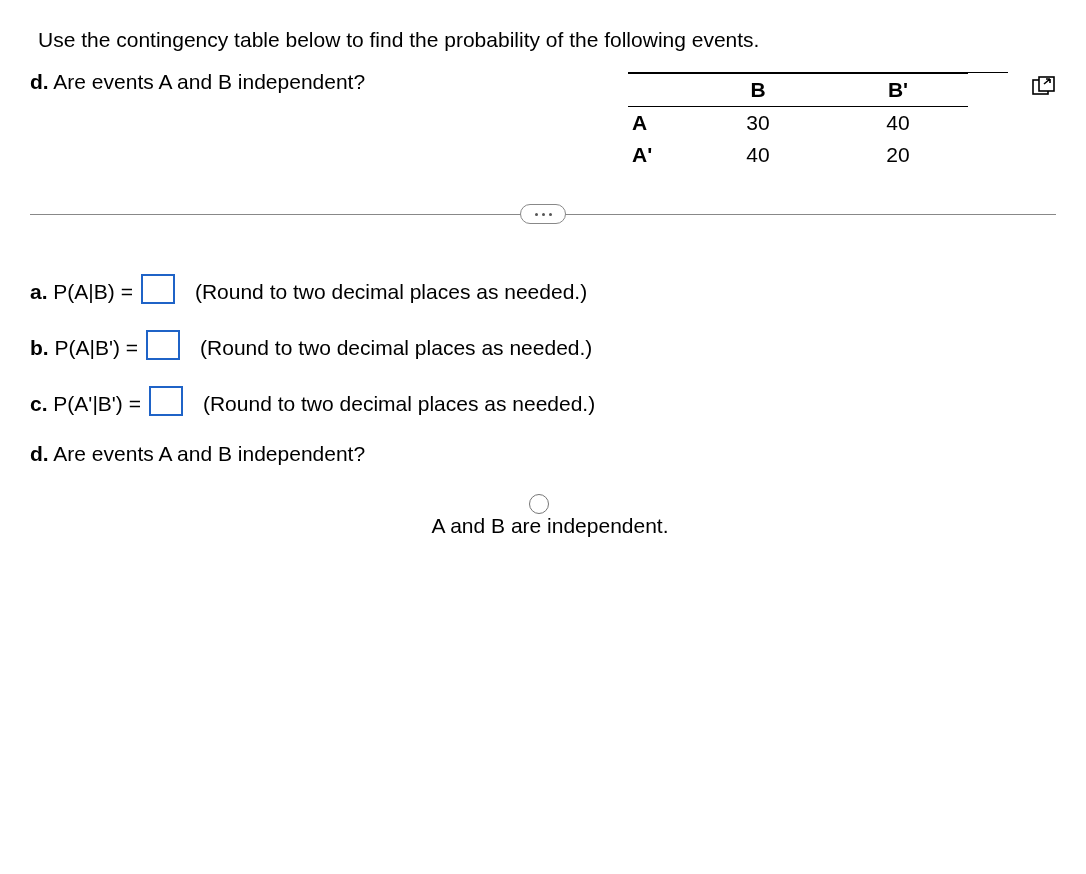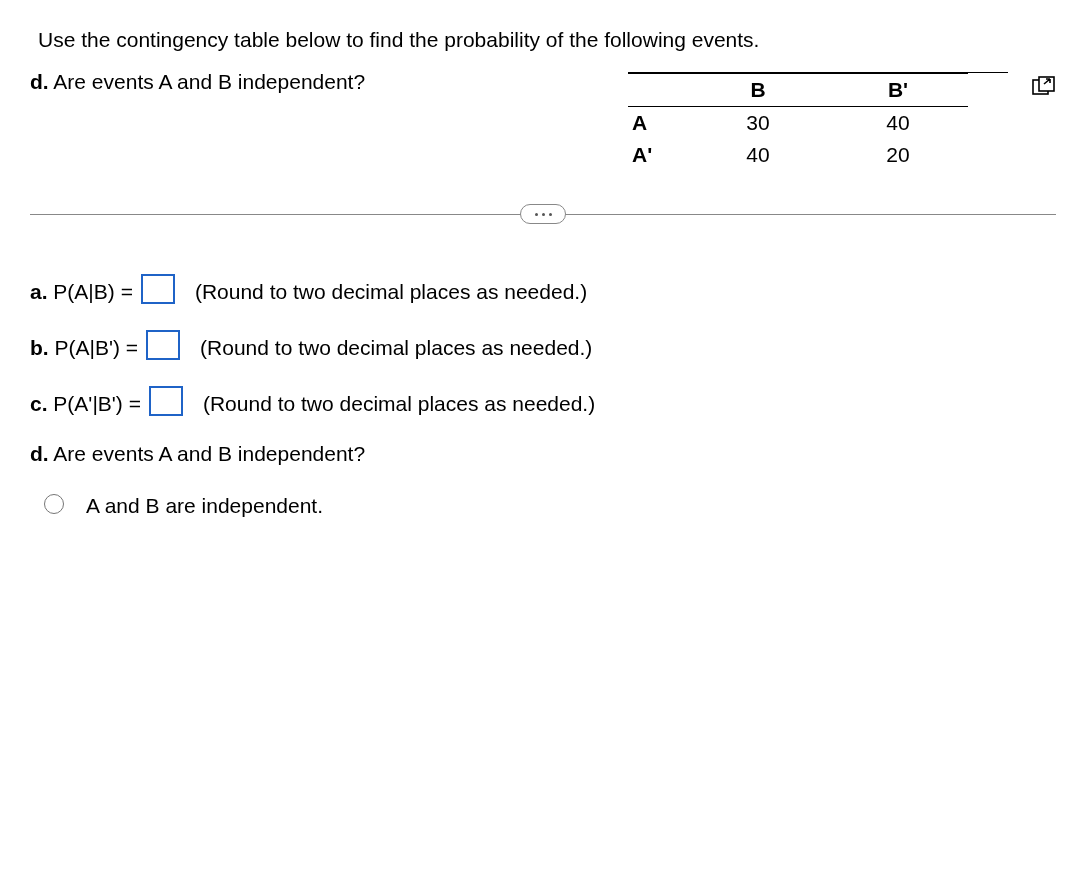--- a/index.html
+++ b/index.html
@@ -136,22 +136,23 @@
       margin-left: 14px;
     }
     .question-d {
       margin-bottom: 28px;
     }
     .radio-group {
       padding-left: 14px;
     }
     .radio-row {
       display: flex;
-      align-items: flex-start;
+      align-items: center;
       margin-bottom: 14px;
+      flex-direction: column;
     }
     .radio-row input[type="radio"] {
       width: 20px;
       height: 20px;
       margin-right: 22px;
       accent-color: #1f63c7;
       cursor: pointer;
     }
     .radio-row label {
       cursor: pointer;

